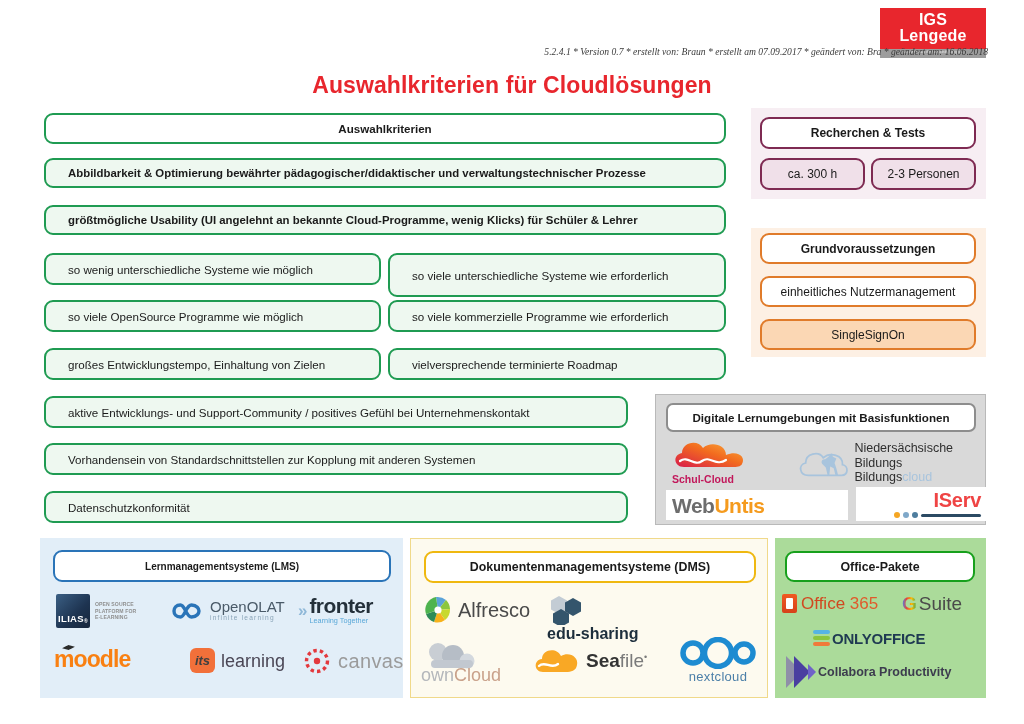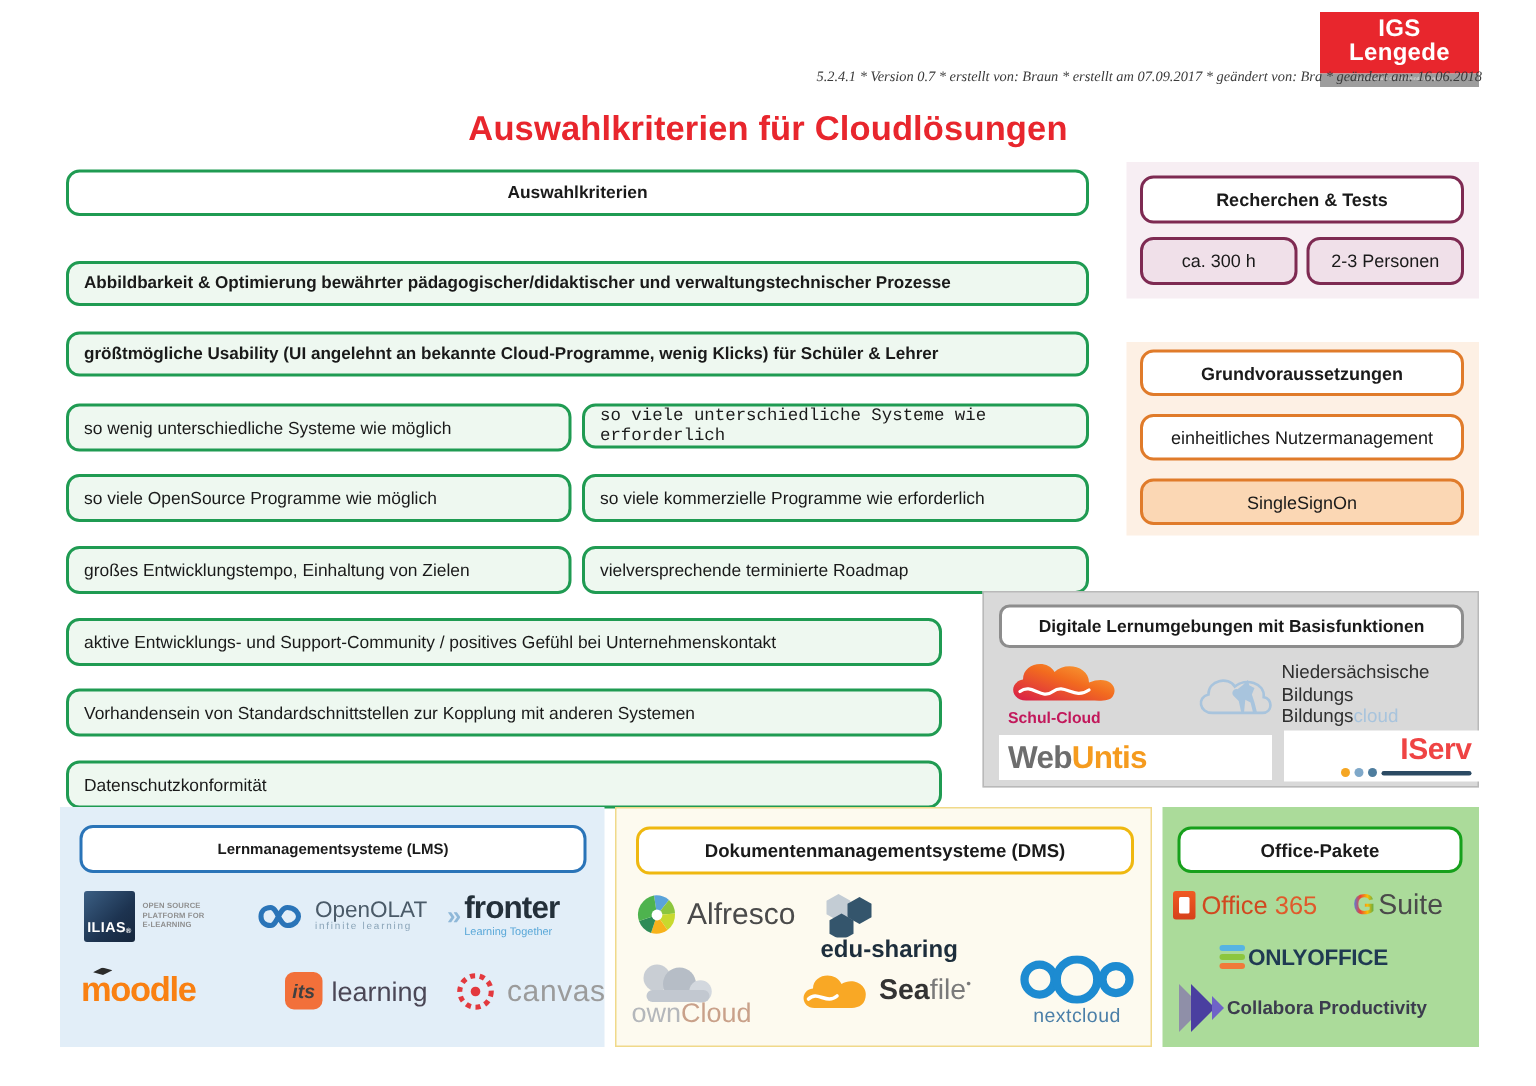--- a/index.html
+++ b/index.html
@@ -34,21 +34,21 @@
     color:#e8262d;font-size:23px;font-weight:bold;letter-spacing:.1px;
   }
 
   
   .pill{
     position:absolute;box-sizing:border-box;border-radius:9px;
     display:flex;align-items:center;
     font-size:11.6px;color:#1a1a1a;
   }
   .pill.center{justify-content:center;}
-  .pill.left{justify-content:flex-start;padding-left:10px;margin-top:16px;}
+  .pill.left{justify-content:flex-start;padding-left:22px;}
 
   .green{border:2.2px solid #1f9b52;background:#eef8f0;}
   .green-white{border:2.2px solid #1f9b52;background:#ffffff;}
   .bold{font-weight:bold;}
 
   
   .panel{position:absolute;box-sizing:border-box;}
   .panel-pink{background:#f7eef3;}
   .panel-orange{background:#fdf0e4;}
   .panel-gray{background:#d9d9d9;border:1px solid #b9b9b9;}
@@ -169,21 +169,21 @@
   <div class="meta">5.2.4.1 * Version 0.7 * erstellt von: Braun * erstellt am  07.09.2017 * geändert von: Bra * geändert am: 16.06.2018</div>
   <div class="title">Auswahlkriterien für Cloudlösungen</div>
 
   <div class="pill green-white center bold" style="left:44px;top:113px;width:682px;height:31px;">Auswahlkriterien</div>
 
   <div class="pill green left bold" style="left:44px;top:158px;width:682px;height:30px;font-size:11.4px;">Abbildbarkeit &amp; Optimierung bewährter pädagogischer/didaktischer und verwaltungstechnischer Prozesse</div>
 
   <div class="pill green left bold" style="left:44px;top:205px;width:682px;height:30px;font-size:11.4px;">größtmögliche Usability (UI angelehnt an bekannte Cloud-Programme, wenig Klicks) für Schüler &amp; Lehrer</div>
 
   <div class="pill green left" style="left:44px;top:253px;width:337px;height:32px;">so wenig unterschiedliche Systeme wie möglich</div>
-  <div class="pill green left" style="left:388px;top:253px;width:338px;height:30px;font-family:Liberation Mono, monospace;">so viele unterschiedliche Systeme wie erforderlich</div>
+  <div class="pill green left" style="left:388px;top:253px;width:338px;height:44px;">so viele unterschiedliche Systeme wie erforderlich</div>
 
   <div class="pill green left" style="left:44px;top:300px;width:337px;height:32px;">so viele OpenSource Programme wie möglich</div>
   <div class="pill green left" style="left:388px;top:300px;width:338px;height:32px;">so viele kommerzielle Programme wie erforderlich</div>
 
   <div class="pill green left" style="left:44px;top:348px;width:337px;height:32px;">großes Entwicklungstempo, Einhaltung von Zielen</div>
   <div class="pill green left" style="left:388px;top:348px;width:338px;height:32px;">vielversprechende terminierte Roadmap</div>
 
   <div class="pill green left" style="left:44px;top:396px;width:584px;height:32px;">aktive Entwicklungs- und Support-Community / positives Gefühl bei Unternehmenskontakt</div>
   <div class="pill green left" style="left:44px;top:443px;width:584px;height:32px;">Vorhandensein von Standardschnittstellen zur Kopplung mit anderen Systemen</div>
   <div class="pill green left" style="left:44px;top:491px;width:584px;height:32px;">Datenschutzkonformität</div>

